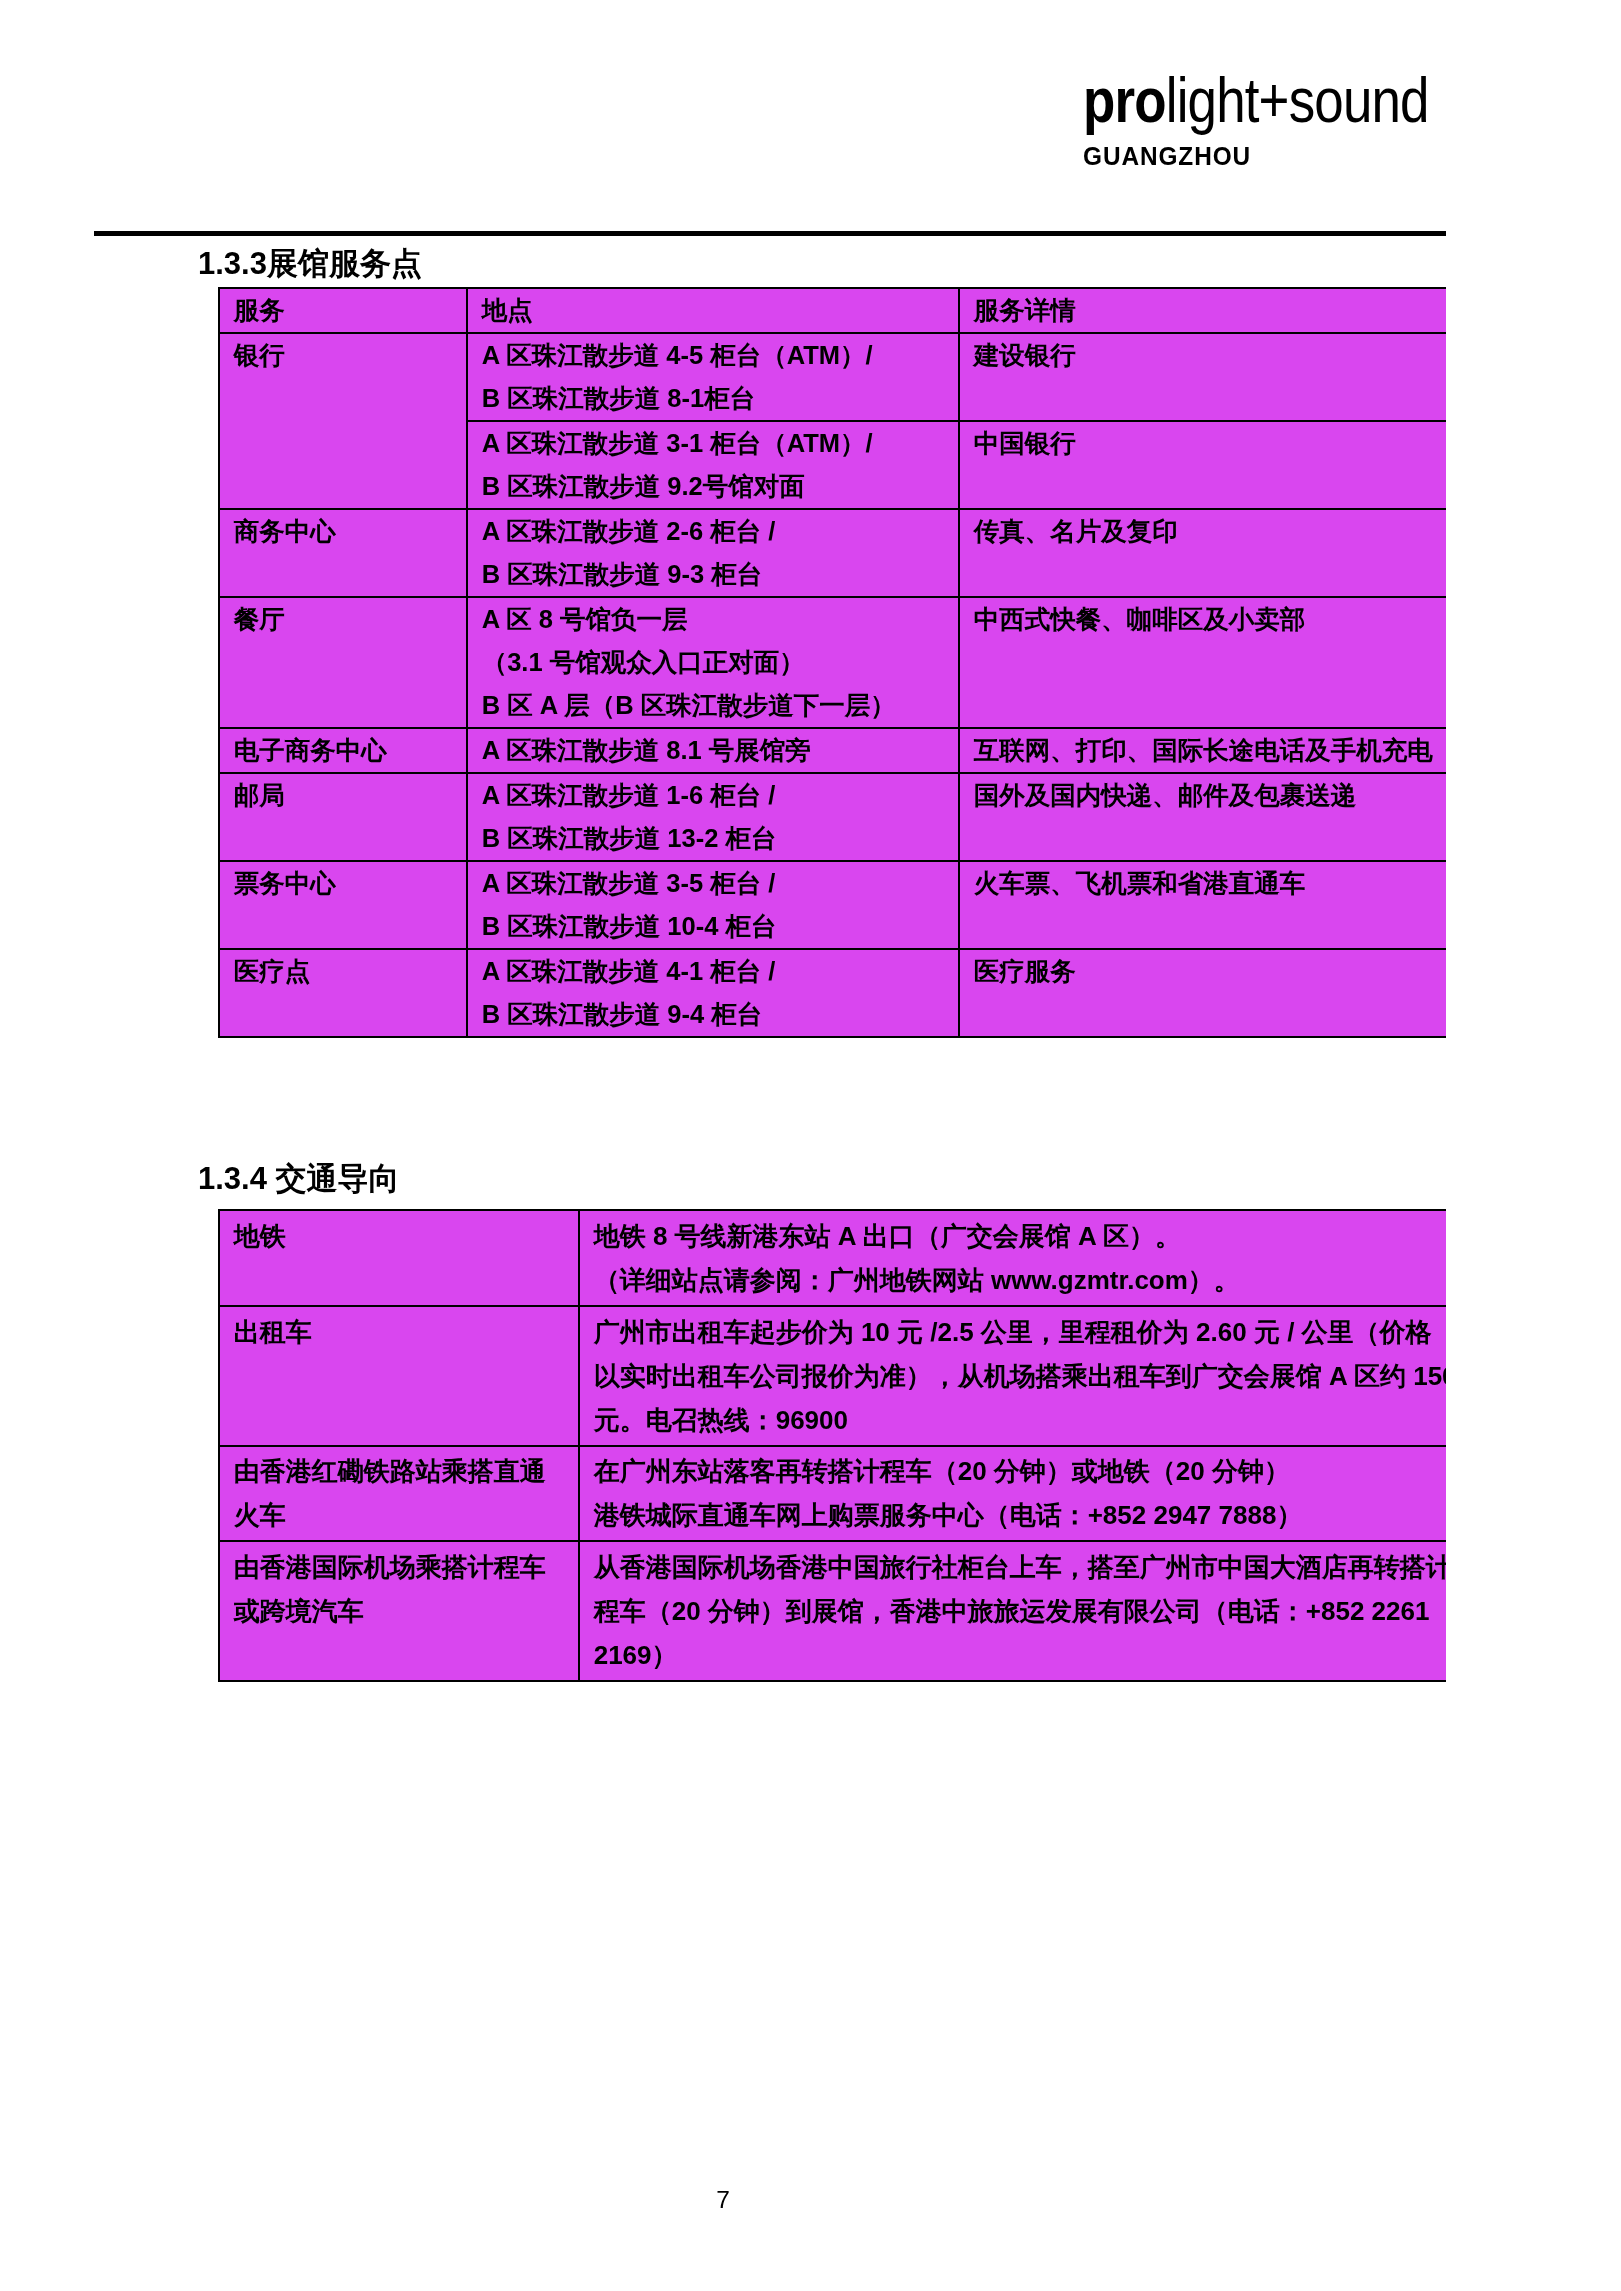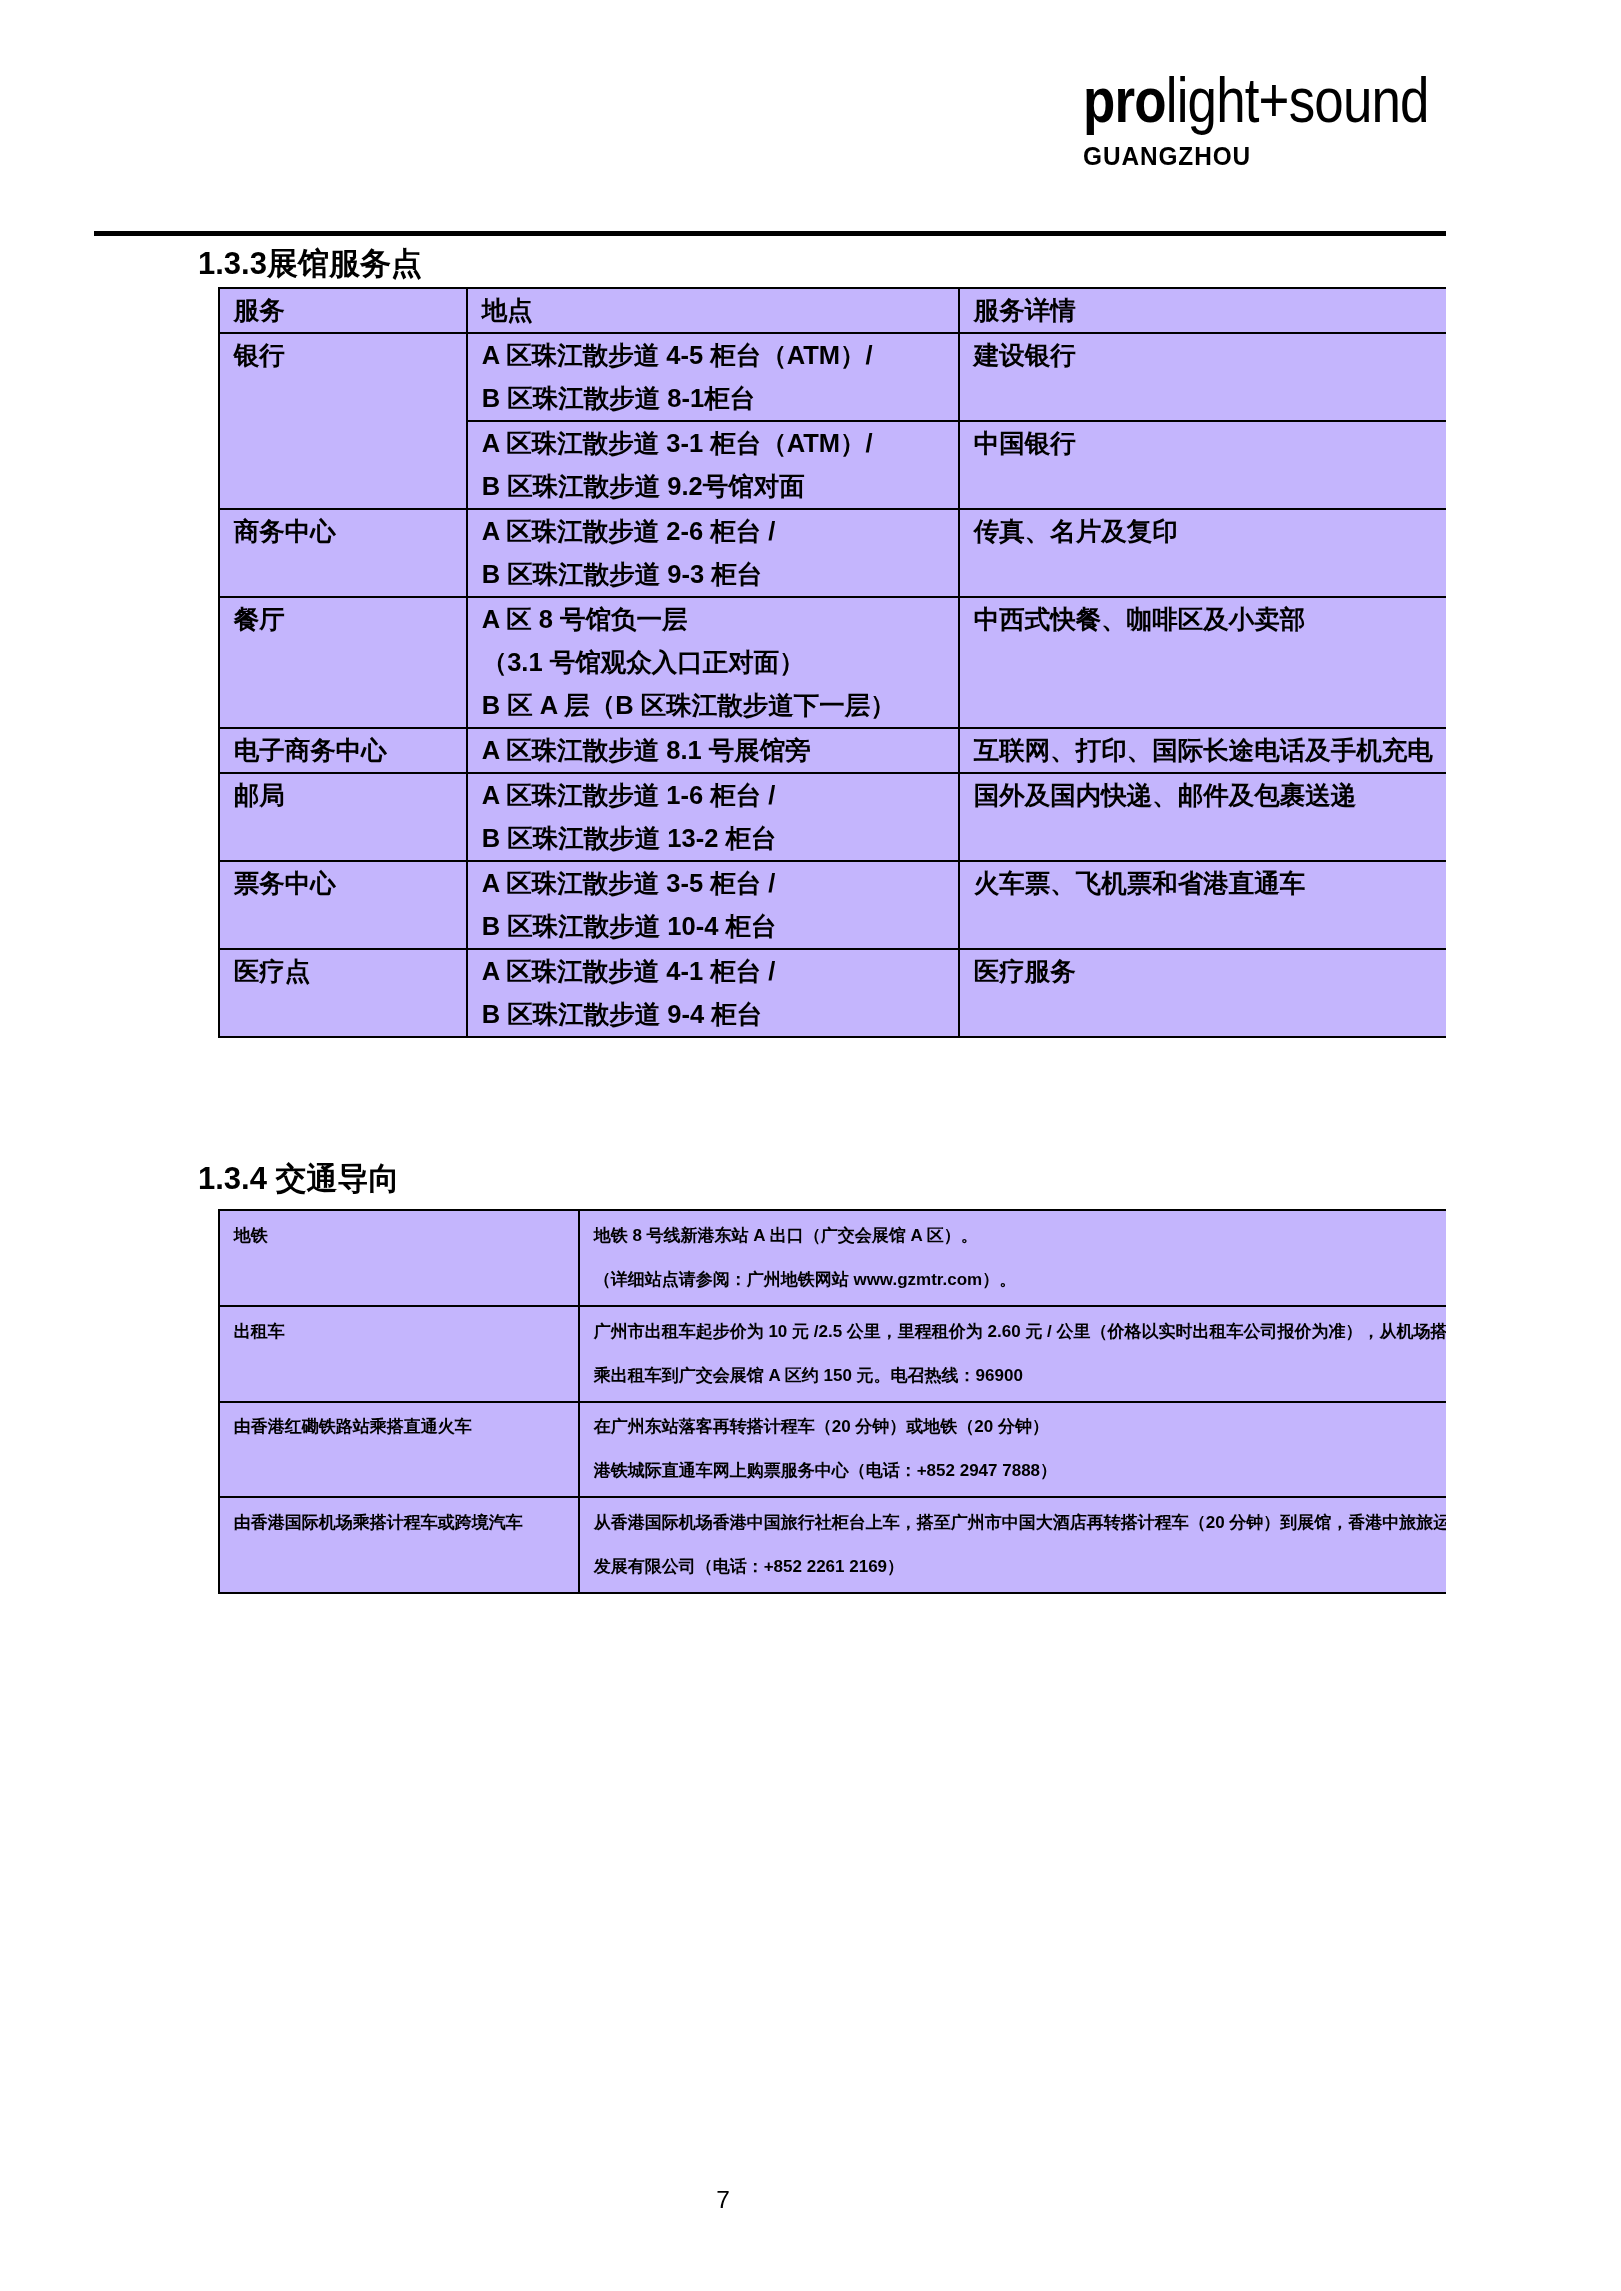--- a/index.html
+++ b/index.html
@@ -23,23 +23,23 @@
     margin-top:8.8px;font-size:26.5px;font-weight:bold;
     letter-spacing:1px;transform:scaleX(0.92);transform-origin:left top;
     white-space:nowrap;
   }
   .rule{position:absolute;left:94px;top:231px;width:1434px;height:4.9px;background:#000;}
   
   .sec-title{position:absolute;font-size:31px;font-weight:bold;white-space:nowrap;}
   .sec-title.s1{left:198px;top:243px;}
   .sec-title.s2{left:198px;top:1158px;}
   
-  table{border-collapse:collapse;table-layout:fixed;position:absolute;background:#c4b5fd;}
+  table{border-collapse:collapse;table-layout:fixed;position:absolute;background:#d946ef;}
   .t1{left:218px;top:287px;width:1253px;font-size:25.5px;line-height:43px;}
-  .t2{left:218px;top:1209px;width:1253px;font-size:17px;line-height:44px;}
+  .t2{left:218px;top:1209px;width:1253px;font-size:26px;line-height:44px;}
   .t1,.t2{border:2.9px solid #000;}
   td,th{
     border:2px solid #000;
     padding:0 13.7px;
     vertical-align:top;
     text-align:left;
     font-weight:bold;
     word-break:break-word;
   }
   .t2 td{padding-top:2.9px;padding-bottom:2.9px;}

